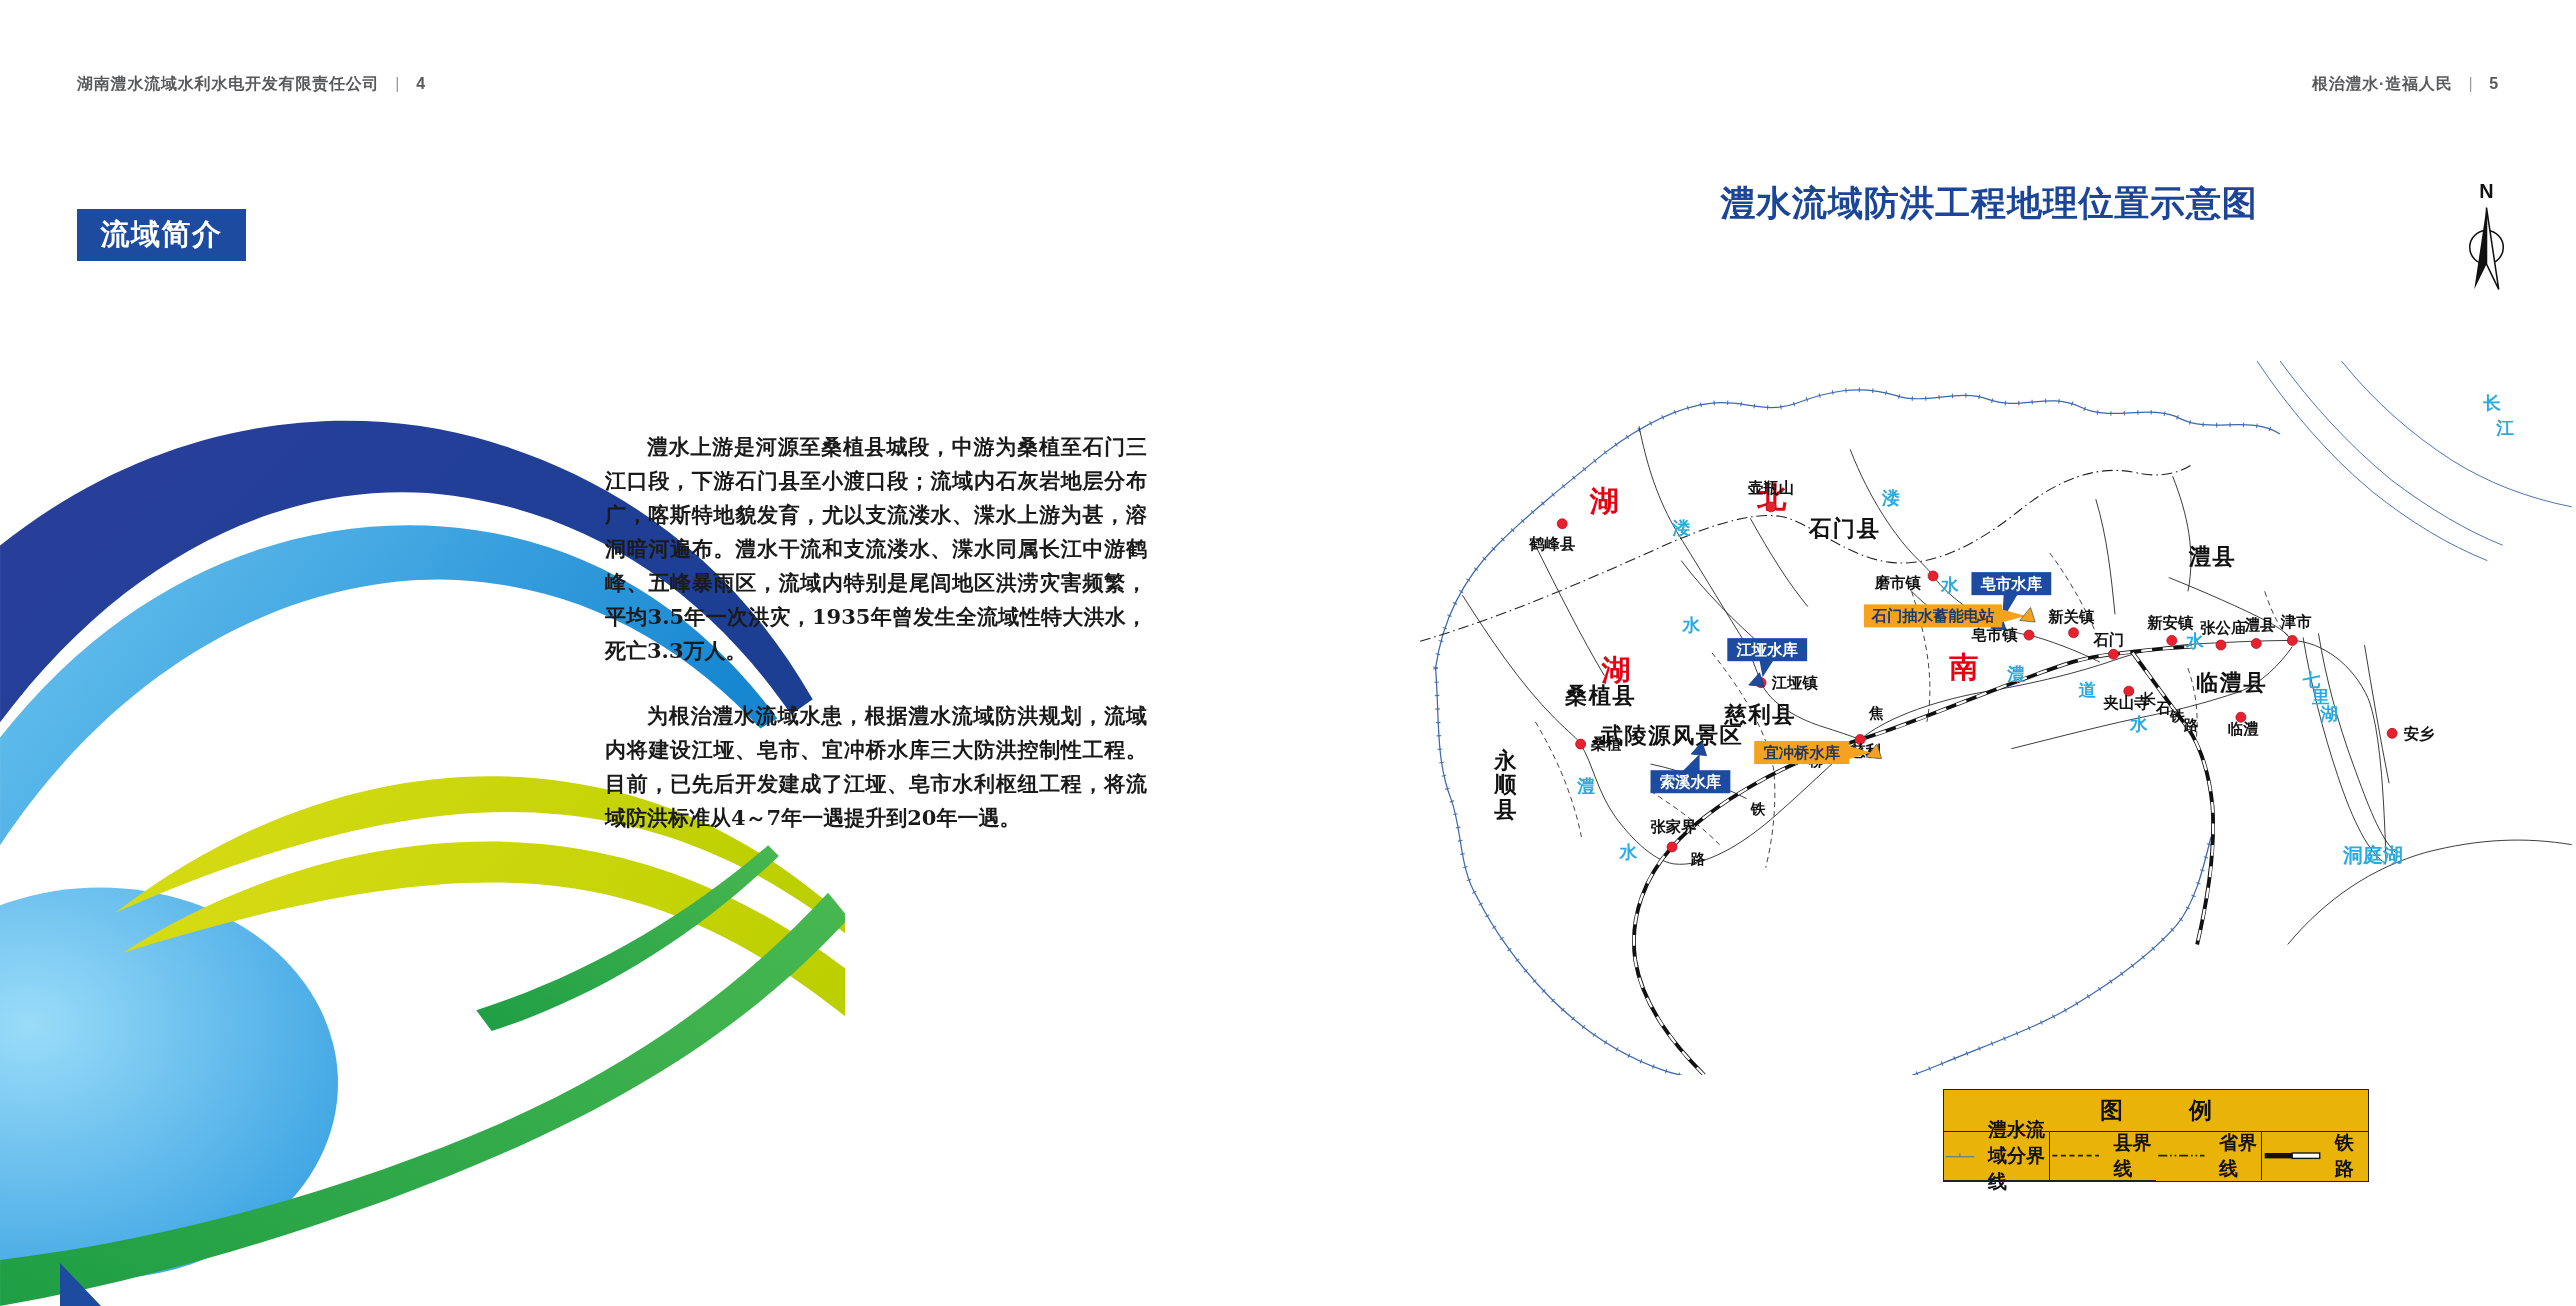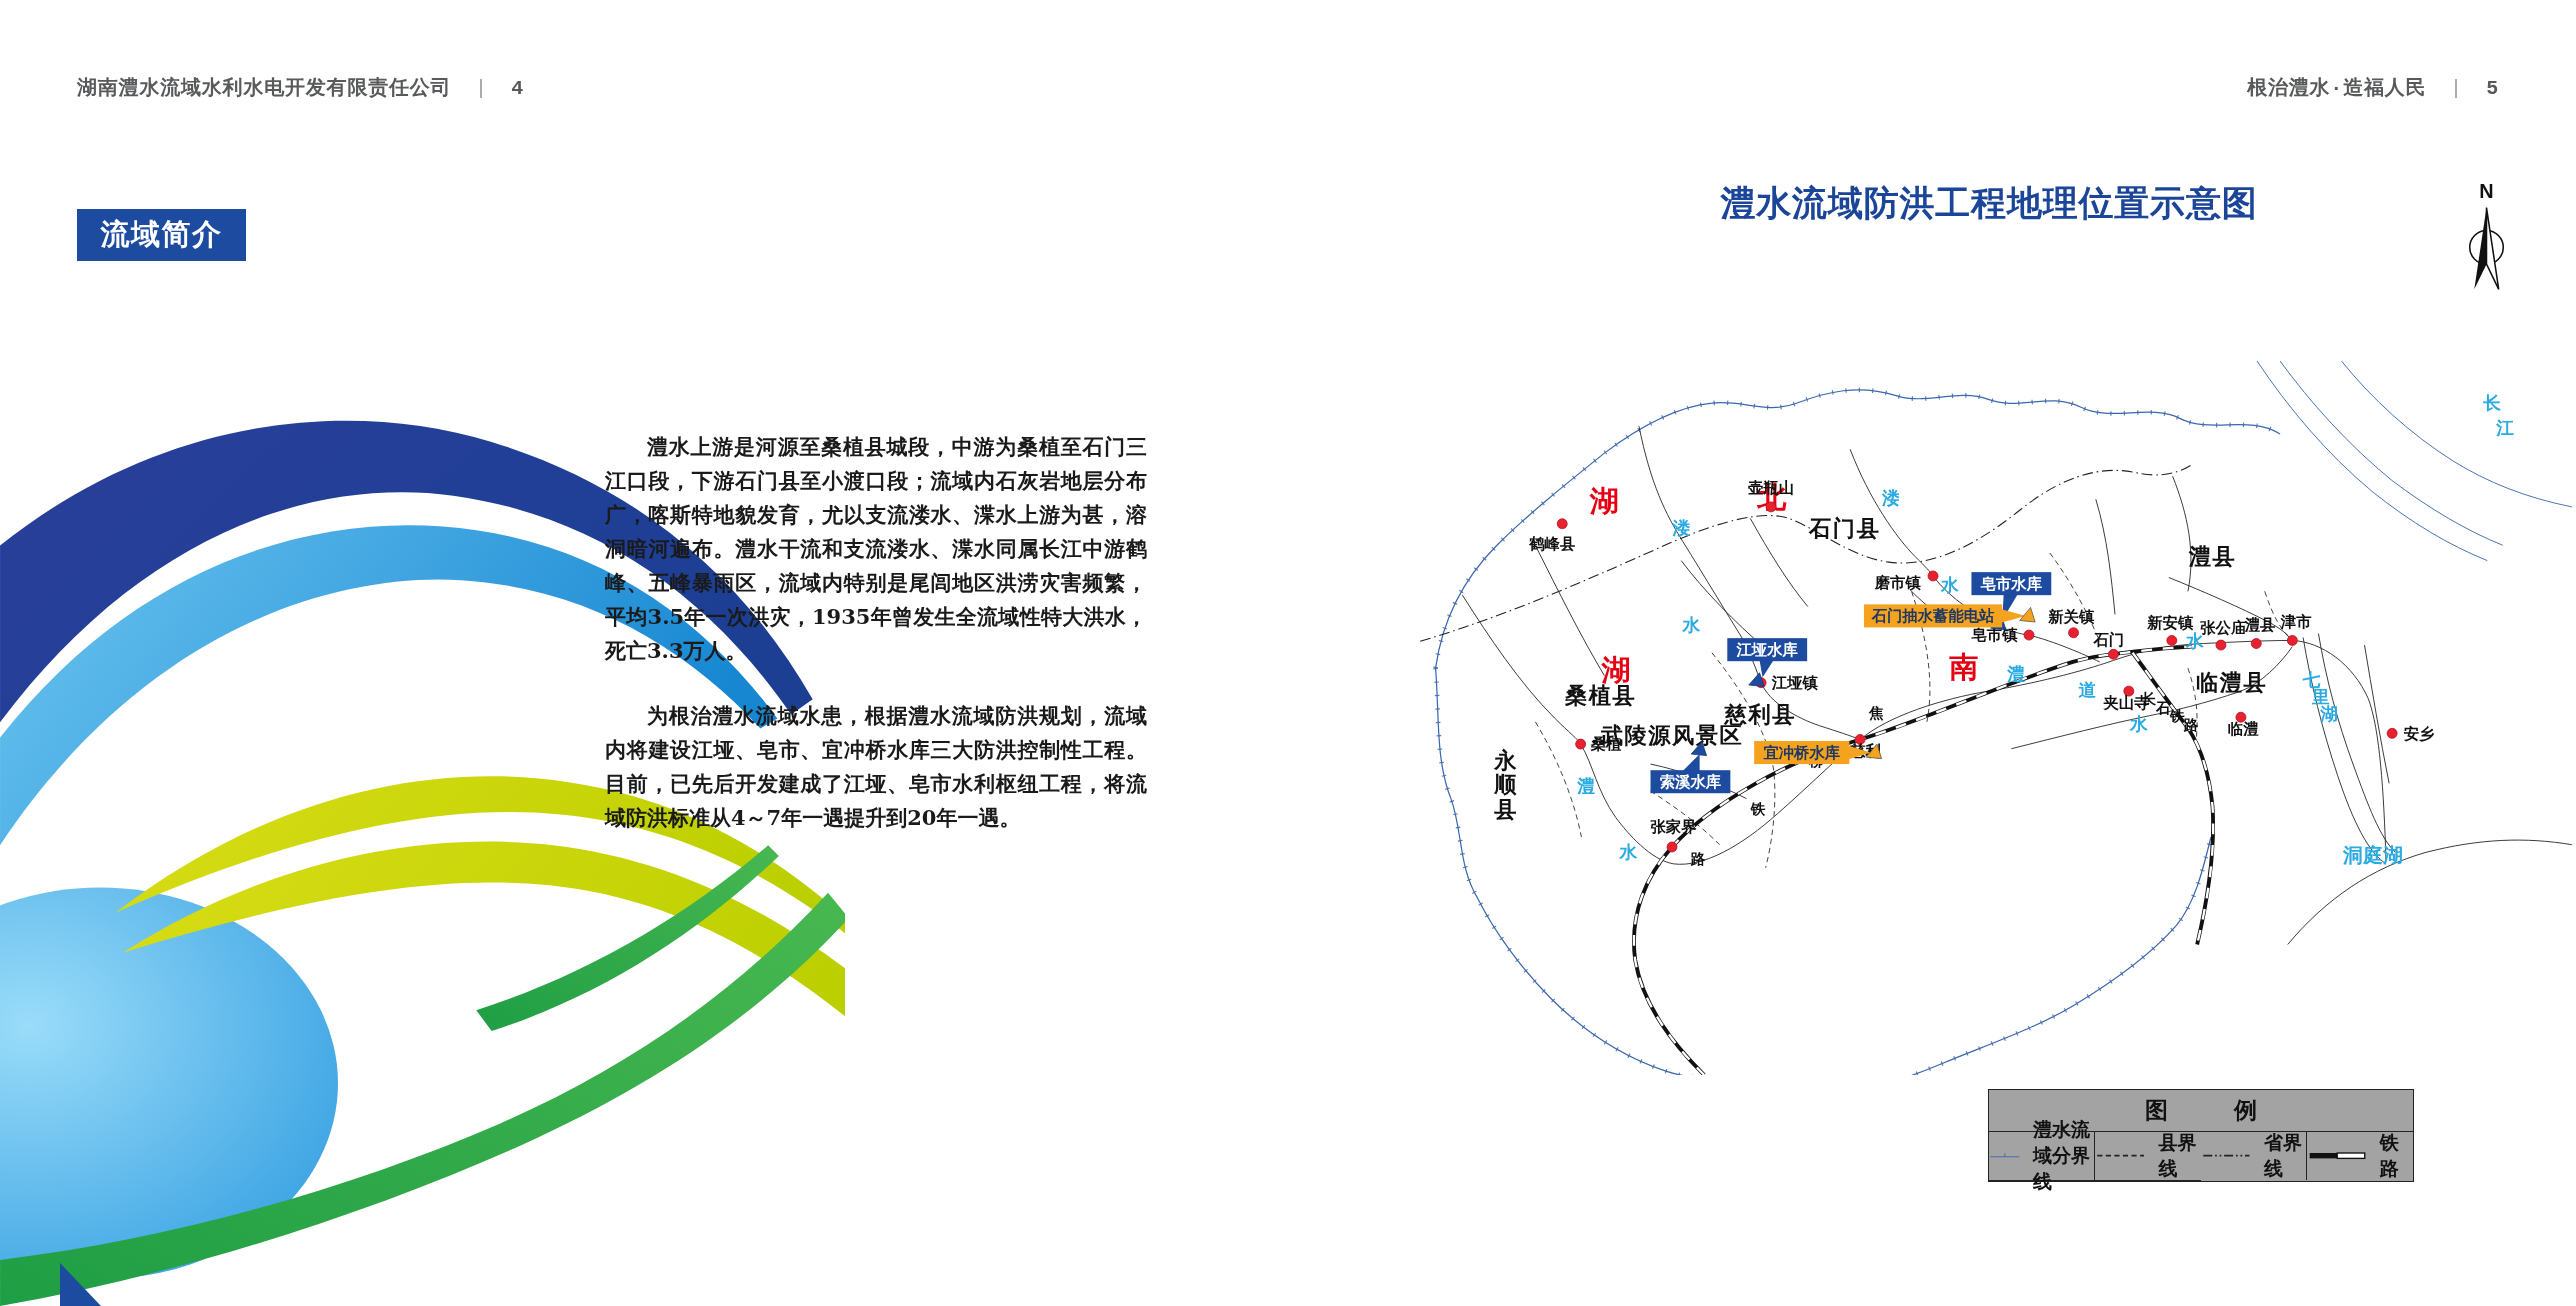--- a/index.html
+++ b/index.html
@@ -3,39 +3,39 @@
 <meta charset="utf-8">
 <style>
   :root{
     --accent:#1c4ba0; --title-blue:#1b4598; --red:#e8212e; --river:#29abe2;
     --orange:#f5a31e; --hdr:#58595b; --ink:#1a1a1a;
   }
   html,body{margin:0;padding:0;background:#ffffff;}
   .spread{position:relative;width:2576px;height:1306px;background:#fff;overflow:hidden;
           font-family:"Liberation Sans",sans-serif;}
   
-  .hdr{position:absolute;top:74px;font-size:20px;font-weight:bold;color:var(--hdr);letter-spacing:0.8px;font-family:Liberation Mono, monospace;}
+  .hdr{position:absolute;top:74px;font-size:16px;font-weight:bold;color:var(--hdr);letter-spacing:0.8px;}
   .hdr .sep{color:#9b9b9b;font-weight:normal;margin:0 10.7px;}
   .hdr-left{left:77px;}
   .hdr-right{right:77px;text-align:left;}
   
   .sec-title{position:absolute;left:77px;top:177px;width:169px;height:52px;background:var(--accent);
              color:#fff;font-size:29px;font-weight:bold;display:flex;align-items:center;justify-content:center;
              letter-spacing:1.5px;margin-top:32px;}
   
   .bodytext{position:absolute;left:605px;top:430px;width:542px;color:var(--ink);
             font-family:"DejaVu Serif","Liberation Serif",serif;font-weight:700;
             font-size:21px;line-height:34px;text-align:justify;}
   .bodytext p{margin:0;text-indent:2em;}
   .bodytext p + p{margin-top:31px;}
   
   .map-title{position:absolute;left:1651px;top:180px;width:676px;text-align:center;
              font-size:35px;font-weight:800;color:var(--title-blue);letter-spacing:0.8px;}
   
-  .legend{position:absolute;left:1988px;top:1089px;width:424px;border:1.5px solid #222;background:#a3a3a3;}
+  .legend{position:absolute;left:1943px;top:1089px;width:424px;border:1.5px solid #222;background:#eab308;}
   .legend .ltitle{height:41px;border-bottom:1.5px solid #222;display:flex;align-items:center;justify-content:center;
                   font-size:23px;font-weight:bold;color:#111;letter-spacing:21.5px;text-indent:21.5px;}
   .legend .lgrid{display:grid;grid-template-columns:1fr 1fr 1fr 1fr;}
   .legend .lcell{height:48px;display:flex;align-items:center;justify-content:center;gap:12.3px;}
   .legend .lcell:nth-child(1),.legend .lcell:nth-child(2){border-bottom:1.5px solid #222;}
   .legend .lcell:nth-child(odd){border-right:1.5px solid #222;}
   .legend .llabel{font-size:19px;font-weight:bold;color:#111;}
   
   svg text{font-family:"Liberation Sans",sans-serif;}
   .prov{font-size:38px;font-weight:bold;fill:#e60012;text-anchor:middle;}

